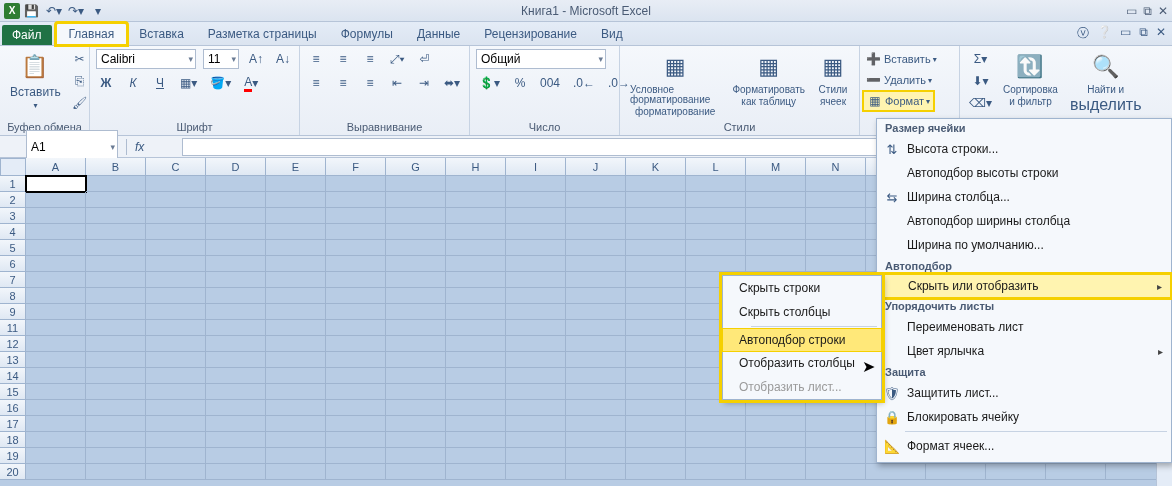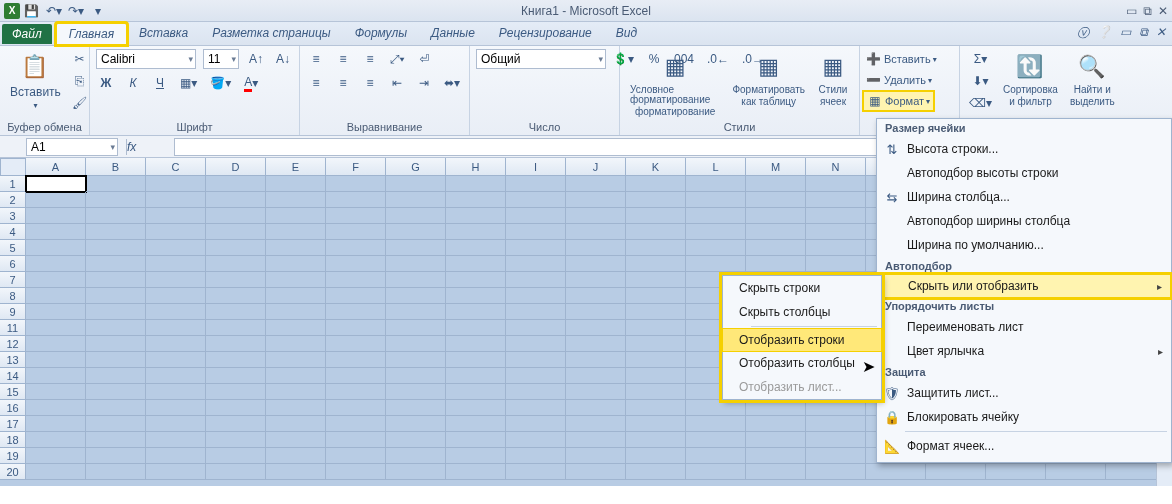--- a/index.html
+++ b/index.html
@@ -7,21 +7,21 @@
 
   
   .titlebar { height: 22px; background: linear-gradient(#e8edf5,#dbe4f0); border-bottom: 1px solid #b6c4d8; display: flex; align-items: center; padding: 0 4px; position: relative; }
   .titlebar .qat { display: flex; align-items: center; gap: 2px; }
   .qat .btn { width: 20px; height: 18px; display: flex; align-items: center; justify-content: center; color: #3b5a82; border-radius: 2px; }
   .titlebar .title { position: absolute; left: 50%; transform: translateX(-50%); color: #4a5b74; }
   .titlebar .wincontrols { margin-left: auto; display: flex; gap: 6px; color: #4a5b74; }
   .excel-icon { width: 16px; height: 16px; background: #2e7d32; color: #fff; font-weight: bold; font-size: 10px; display: flex; align-items: center; justify-content: center; border-radius: 2px; }
 
   
-  .tabstrip { height: 24px; background: linear-gradient(#e4ecf7,#dbe4f0); display: flex; align-items: center; padding-left: 2px; border-bottom: 1px solid #b6c4d8; position: relative; font-style: italic; }
+  .tabstrip { height: 24px; background: linear-gradient(#e4ecf7,#dbe4f0); display: flex; align-items: flex-end; padding-left: 2px; border-bottom: 1px solid #b6c4d8; position: relative; }
   .file-tab { background: #207245; color: #fff; padding: 3px 10px; border-radius: 2px 2px 0 0; margin-right: 4px; }
   .tab { padding: 3px 12px 4px; color: #3b5a82; cursor: default; }
   .tab.active { background: #f5f8fc; border: 1px solid #b6c4d8; border-bottom: none; border-radius: 2px 2px 0 0; }
   .hl-yellow { outline: 3px solid #f5d000; outline-offset: -1px; }
   .tabstrip .right-icons { position: absolute; right: 6px; top: 3px; display: flex; gap: 8px; color: #3b5a82; }
 
   
   .ribbon { height: 90px; background: linear-gradient(#f5f8fc,#e9eef6); border-bottom: 1px solid #b6c4d8; display: flex; }
   .group { border-right: 1px solid #c7d3e3; display: flex; flex-direction: column; }
   .group-body { flex: 1; display: flex; align-items: flex-start; padding: 3px 6px 0; gap: 4px; }
@@ -33,23 +33,23 @@
   .sel { height: 20px; border: 1px solid #aebcd0; background: #fff; padding: 0 14px 0 4px; position: relative; min-width: 60px; display: flex; align-items: center; }
   .sel::after { content: "▾"; position: absolute; right: 2px; font-size: 9px; color: #6a7b94; }
   .row { display: flex; gap: 7px; }
   .cellsbtn { display: flex; align-items: center; gap: 2px; padding: 1px 3px; height: 20px; color: #3b5a82; }
   .cellsbtn .mini { width: 16px; height: 16px; display: flex; align-items: center; justify-content: center; font-size: 12px; }
   .cellsbtn .lab { font-size: 11px; }
   .format-btn { border: 1px solid #f5d000; outline: 2px solid #f5d000; background: #fff4b0; }
 
   
   .fbar { height: 22px; background: #eef2f8; border-bottom: 1px solid #b6c4d8; display: flex; align-items: center; }
-  .namebox { width: 92px; height: 18px; margin-left: 26px; border: 1px solid #aebcd0; background: #fff; padding: 0 4px; display: flex; align-items: center; position: relative; }
+  .namebox { width: 92px; height: 18px; margin-left: 26px; border: 1px solid #aebcd0; background: #fff; padding: 16px 4px; display: flex; align-items: center; position: relative; }
   .namebox::after { content: "▾"; position: absolute; right: 2px; font-size: 9px; color: #6a7b94; }
-  .fx { margin: 0 38px 0 8px; color: #3b5a82; display:flex; align-items:center; gap:0;}
+  .fx { margin: 0 38px 0 8px; color: #3b5a82; display:flex; align-items:center; gap:8px;}
   .fx-div { width:1px; height:16px; background:#aebcd0; }
   .formula-input { flex: 1; height: 18px; border: 1px solid #aebcd0; border-right: none; background: #fff; }
 
   
   .grid-wrap { position: relative; height: 328px; overflow: hidden; background: #b8cce4; }
   .colheads { display: flex; position: absolute; top: 0; left: 0; right: 0; height: 18px; }
   .corner { width: 26px; height: 18px; background: #e4ecf7; border: 1px solid #9fb4cf; }
   .colhead { width: 60px; height: 18px; background: linear-gradient(#f2f6fb,#dfe8f3); border-right: 1px solid #9fb4cf; border-bottom: 1px solid #9fb4cf; display: flex; align-items: center; justify-content: center; color: #3b5a82; font-size: 11px; }
   .rows { position: absolute; top: 18px; left: 0; right: 0; }
   .gridrow { display: flex; height: 16px; }
@@ -164,21 +164,21 @@
         <div class="hbtn">≡</div>
         <div class="hbtn">⇤</div>
         <div class="hbtn">⇥</div>
         <div class="hbtn">⬌▾</div>
       </div>
     </div>
     <div class="group-label">Выравнивание</div>
   </div>
 
   <div class="group" style="width:150px">
-    <div class="group-body" style="flex-direction:row;gap:4px;align-items:flex-start">
+    <div class="group-body" style="flex-direction:column;gap:4px;align-items:flex-start">
       <div class="sel" style="min-width:130px">Общий</div>
       <div class="row">
         <div class="hbtn">💲▾</div>
         <div class="hbtn">%</div>
         <div class="hbtn">004</div>
         <div class="hbtn">.0←</div>
         <div class="hbtn">.0→</div>
       </div>
     </div>
     <div class="group-label">Число</div>
@@ -234,21 +234,21 @@
         <div class="hbtn">⌫▾</div>
       </div>
       <div class="vbtn">
         <div class="ico">🔃</div>
         <span style="font-size:10px;line-height:1">Сортировка</span>
         <span style="font-size:10px;line-height:1">и фильтр</span>
       </div>
       <div class="vbtn">
         <div class="ico">🔍</div>
         <span style="font-size:10px;line-height:1">Найти и</span>
-        <span style="font-size:10px;line-height:1">выделить</span>
+        <span style="font-size:16px;line-height:1">выделить</span>
       </div>
     </div>
     <div class="group-label">Редактирование</div>
   </div>
 </div>
 
 <div class="fbar">
   <div class="namebox">A1</div>
   <div class="fx">
     <div class="fx-div"></div>
@@ -753,21 +753,21 @@
 
 <div class="submenu">
   <div class="menu-item">
       <span>Скрыть строки</span>
     </div>
   <div class="menu-item">
       <span>Скрыть столбцы</span>
     </div>
   <div class="menu-sep"></div>
   <div class="menu-item hov">
-      <span>Отобразить строки</span>
+      <span>Автоподбор строки</span>
     </div>
   <div class="menu-item">
       <span>Отобразить столбцы</span>
     </div>
   <div class="menu-item disabled">
       <span>Отобразить лист...</span>
     </div>
 </div>
 
 <div class="cursor">➤</div>

